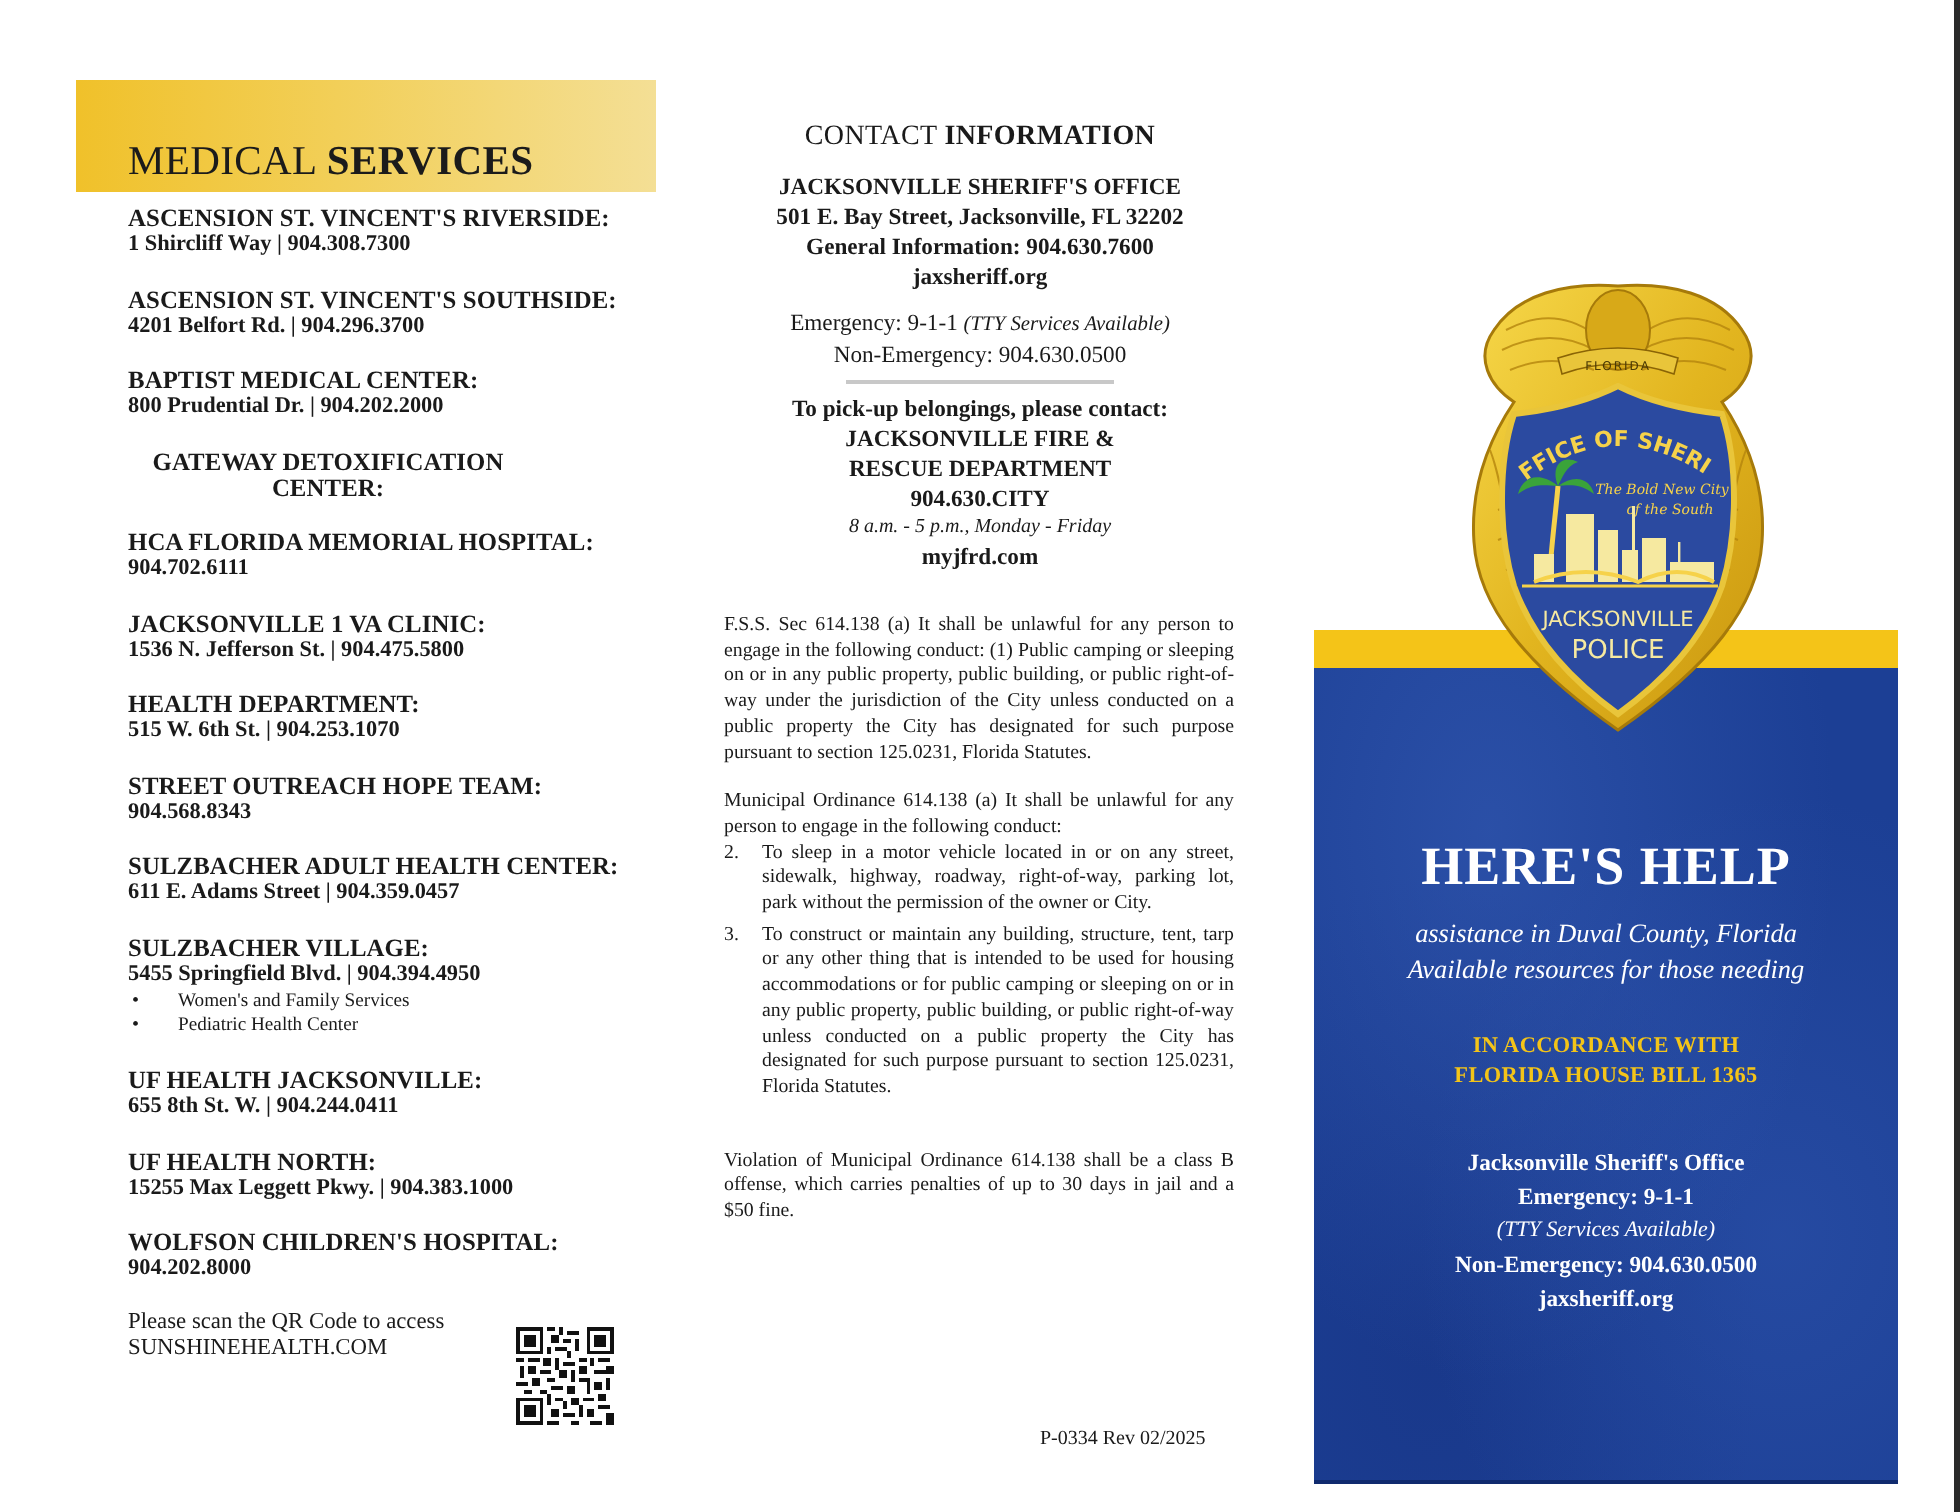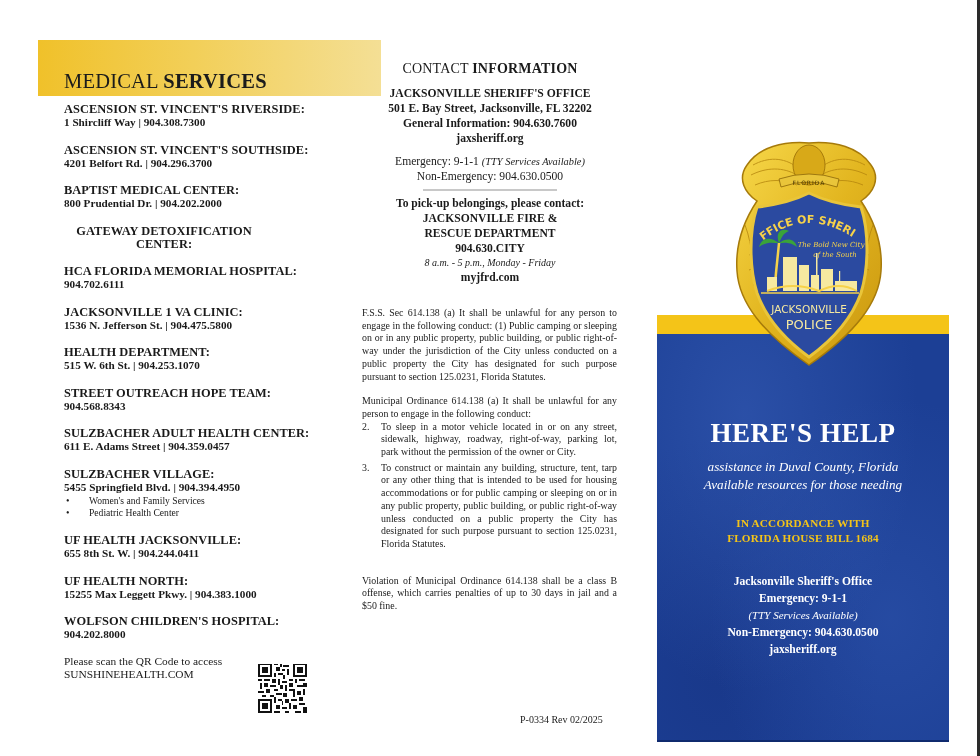--- a/index.html
+++ b/index.html
@@ -3,21 +3,21 @@
 <meta charset="utf-8">
 <style>
   * { box-sizing: border-box; margin: 0; padding: 0; }
   html, body { width: 980px; height: 756px; background: #ffffff; overflow: hidden; }
   body { position: relative; font-family: "Liberation Serif", "DejaVu Serif", serif; color: #1a1a1a; }
 
   .right-border { position: absolute; left: 977px; top: 0; width: 3px; height: 756px; background: #2a2a2a; }
 
   
   .med-header {
-    position: absolute; left: 38px; top: 40px; width: 343px; height: 56px;
+    position: absolute; left: 38px; top: 40px; width: 290px; height: 56px;
     background: linear-gradient(90deg, #f0c12a 0%, #f2cf58 45%, #f4df95 100%);
   }
   .med-title {
     position: absolute; left: 26px; top: 30px; font-size: 20.5px; letter-spacing: 0.2px; color: #1b1b1b; white-space: nowrap;
   }
   .med-title .light { font-weight: normal; }
   .med-title .bold { font-weight: bold; }
 
   .med-list { position: absolute; left: 64px; top: 103px; width: 270px; }
   .med-item { margin-bottom: 14.5px; }
@@ -312,21 +312,21 @@
   <text x="86" y="194" text-anchor="middle" font-family="DejaVu Sans, sans-serif" font-size="13" fill="#f6e9a0">POLICE</text>
 </svg>
 
 <div class="help-title">HERE'S HELP</div>
 <div class="help-sub">
   <div>assistance in Duval County, Florida</div>
   <div>Available resources for those needing</div>
 </div>
 <div class="help-bill">
   <div>IN ACCORDANCE WITH</div>
-  <div>FLORIDA HOUSE BILL 1684</div>
+  <div>FLORIDA HOUSE BILL 1365</div>
 </div>
 <div class="help-contact">
   <div class="b">Jacksonville Sheriff's Office</div>
   <div class="b">Emergency: 9-1-1</div>
   <div class="i">(TTY Services Available)</div>
   <div class="b">Non-Emergency: 904.630.0500</div>
   <div class="b">jaxsheriff.org</div>
 </div>
 
 </body></html>

